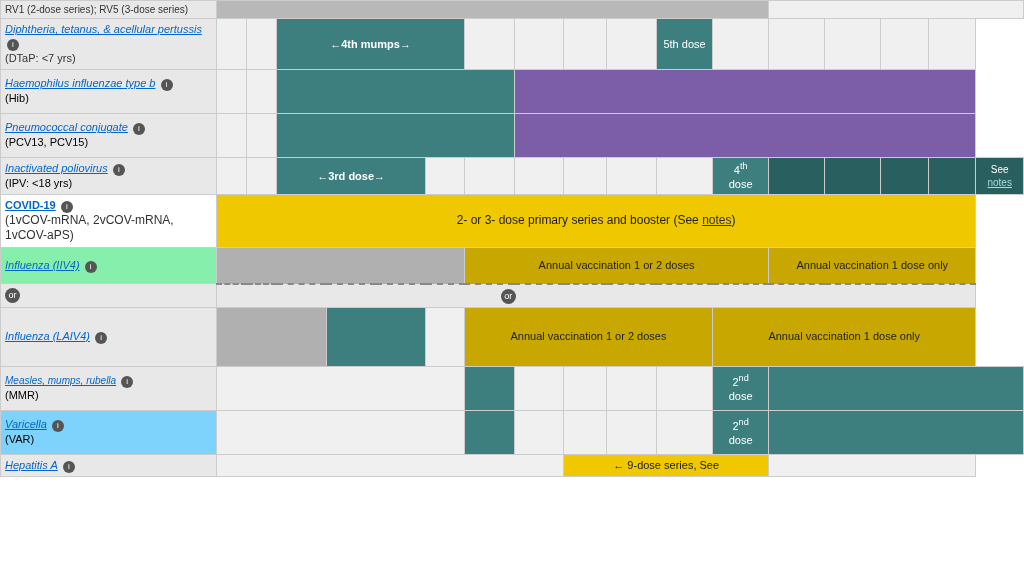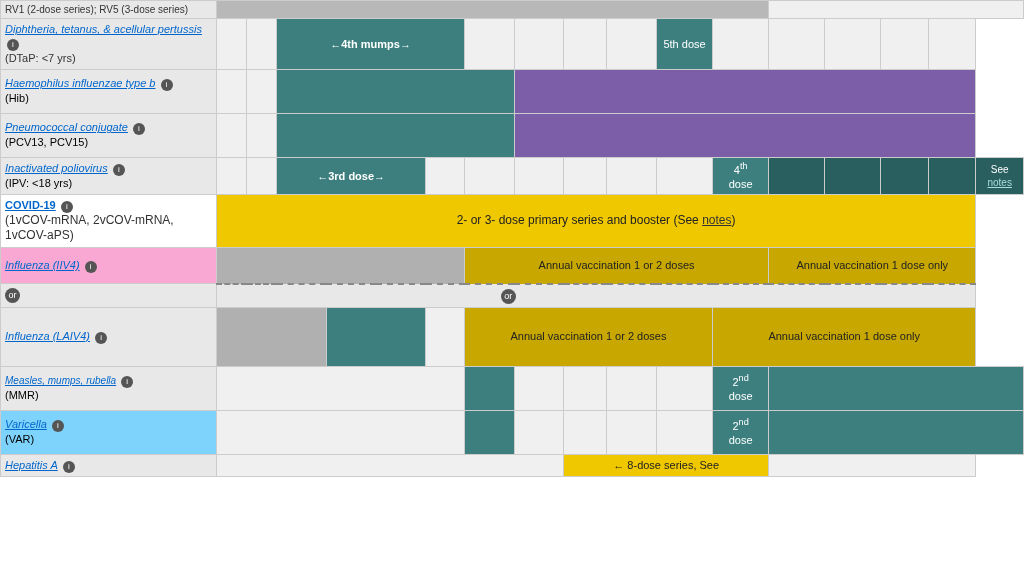--- a/index.html
+++ b/index.html
@@ -177,21 +177,21 @@
       <a href="#" style="color:#0066cc; text-decoration:underline; font-weight:bold; font-size:11px;">COVID-19</a>
       <span class="info-icon">i</span><br>
       <span style="color:#333; font-size:12px;">(1vCOV-mRNA, 2vCOV-mRNA, 1vCOV-aPS)</span>
     </td>
     <td colspan="16" style="background:#f0c800; color:#222; text-align:center; font-size:12px; border:1px solid #ccc;">
       <span>2- or 3- dose primary series and booster (See <a href="#" style="color:#333; text-decoration:underline;">notes</a>)</span>
     </td>
   </tr>
 
   <tr style="height:36px;">
-    <td style="background:#f9a8d4; padding:3px 4px;">
+    <td style="background:#86efac; padding:3px 4px;">
       <a href="#" style="color:#0066cc; text-decoration:underline; font-style:italic; font-size:11px;">Influenza (IIV4)</a>
       <span class="info-icon">i</span>
     </td>
 
     <td colspan="6" style="background:#b0b0b0; border:1px solid #ccc;"></td>
 
     <td colspan="6" style="background:#c8a800; color:#222; text-align:center; border:1px solid #ccc;">
       <span>Annual vaccination 1 or 2 doses</span>
     </td>
 
@@ -281,20 +281,20 @@
   </tr>
 
   <tr style="height:18px;">
     <td style="background:#e8e8e8; padding:3px 4px;">
       <a href="#" style="color:#0066cc; text-decoration:underline; font-style:italic; font-size:11px;margin-top:8px;">Hepatitis A</a>
       <span class="info-icon">i</span>
     </td>
     <td colspan="8" style="background:#f0f0f0; border:1px solid #ccc;"></td>
 
     <td colspan="4" style="background:#f0c800; color:#222; text-align:center; font-size:11px; border:1px solid #ccc;">
-      <span>← 8-dose series, See</span>
+      <span>← 9-dose series, See</span>
     </td>
     <td colspan="4" style="background:#f0f0f0; border:1px solid #ccc;"></td>
   </tr>
 
 </tbody>
     </table>
 </div>
 
 </body></html>

